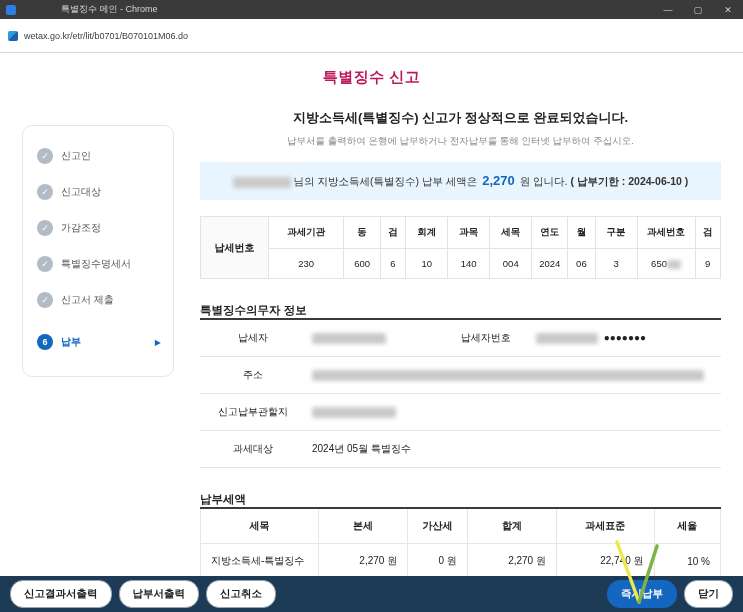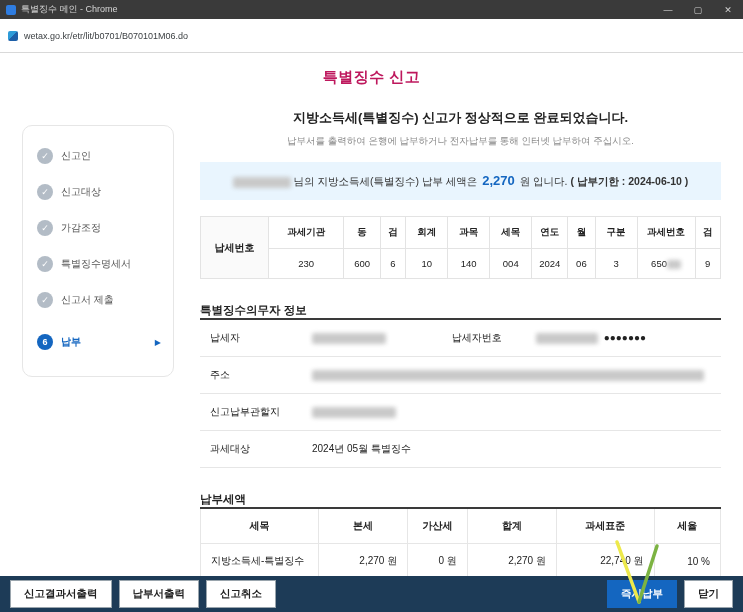--- a/index.html
+++ b/index.html
@@ -1,21 +1,21 @@
 <!DOCTYPE html>
 <html><head>
 <meta charset="utf-8">
 <style>
   * { box-sizing: border-box; margin: 0; padding: 0; }
   html,body { width: 743px; height: 612px; }
   body { font-family: "Liberation Sans", sans-serif; background: #fff; }
   .window { position: relative; width: 743px; height: 612px; background: #fff; overflow: hidden; }
 
   
-  .titlebar { height: 19px; background: #3a3a3a; color: #d6d6d6; display: flex; align-items: center; padding: 0 0 0 6px; font-size: 9px; }
+  .titlebar { height: 19px; background: #3a3a3a; color: #d6d6d6; display: flex; align-items: center; padding: 0 0 0 6px; font-size: 9px; gap: 40px; }
   .titlebar .appicon { width: 10px; height: 10px; border-radius: 2px; background: #2f7de1; margin-right: 5px; flex: 0 0 auto; }
   .titlebar .wintitle { flex: 1; white-space: nowrap; overflow: hidden; }
   .winctrls { display: flex; height: 100%; }
   .winctrl { width: 30px; height: 100%; display: flex; align-items: center; justify-content: center; font-size: 9px; color: #cfcfcf; cursor: default; }
 
   
   .urlbar { height: 34px; background: #ffffff; border-bottom: 1px solid #d9d9d9; display: flex; align-items: center; padding: 0 8px; font-size: 9px; color: #3c4043; }
   .urlbar .favicon { width: 10px; height: 10px; border-radius: 2px; background: linear-gradient(135deg,#2d9bd8 50%, #1d5fa8 50%); margin-right: 6px; flex: 0 0 auto; }
 
   
@@ -51,33 +51,33 @@
   .taxno-table { margin-top: 16px; border-top: 1px solid #d9d9d9; }
   .taxno-table th, .taxno-table td { border: 1px solid #e3e3e3; font-size: 9.5px; text-align: center; padding: 9px 2px; color: #222; }
   .taxno-table th { font-weight: bold; }
   .taxno-table .rowlabel { background: #fafafa; font-weight: bold; width: 68px; font-size: 10px; margin-left: 27px; }
 
   
   .section-title { font-size: 11.5px; font-weight: bold; color: #222; margin-top: 24px; border-bottom: 2px solid #3a3a3a; }
 
   
   .info-table td { border-bottom: 1px solid #e6e6e6; font-size: 10px; color: #222; padding: 11px 8px; }
-  .info-table td.lbl { width: 104px; padding-left: 10px; }
+  .info-table td.lbl { width: 104px; padding-left: 10px; text-align: center; }
   .info-table td.lbl2 { width: 86px; }
 
   
   .pay-table th { border: 1px solid #e6e6e6; border-top: none; font-size: 10px; font-weight: bold; text-align: center; padding: 10px 4px; color: #222; }
   .pay-table td { border: 1px solid #e6e6e6; font-size: 10px; color: #222; padding: 10px 10px; }
   .pay-table td.name { text-align: left; width: 118px; }
   .pay-table td.num { text-align: right; }
 
   
   .footer { position: absolute; left: 0; bottom: 0; width: 743px; height: 36px; background: #1d3b57; display: flex; align-items: center; justify-content: space-between; padding: 0 10px; z-index: 5; }
   .footer .grp { display: flex; gap: 7px; }
-  .btn { font-family: "Liberation Sans", sans-serif; font-size: 10.5px; font-weight: bold; padding: 6px 13px; border-radius: 0; cursor: pointer; border: 1px solid #9aa5ad; background: #fff; color: #222; }
+  .btn { font-family: "Liberation Sans", sans-serif; font-size: 10.5px; font-weight: bold; padding: 6px 13px; border-radius: 13px; cursor: pointer; border: 1px solid #9aa5ad; background: #fff; color: #222; }
   .btn.primary { background: #1466c0; border-color: #1466c0; color: #fff; }
 
   
   .annotation { position: absolute; left: 0; top: 0; width: 743px; height: 612px; pointer-events: none; z-index: 10; }
 </style>
 </head>
 <body>
 
 <div class="window">
 

